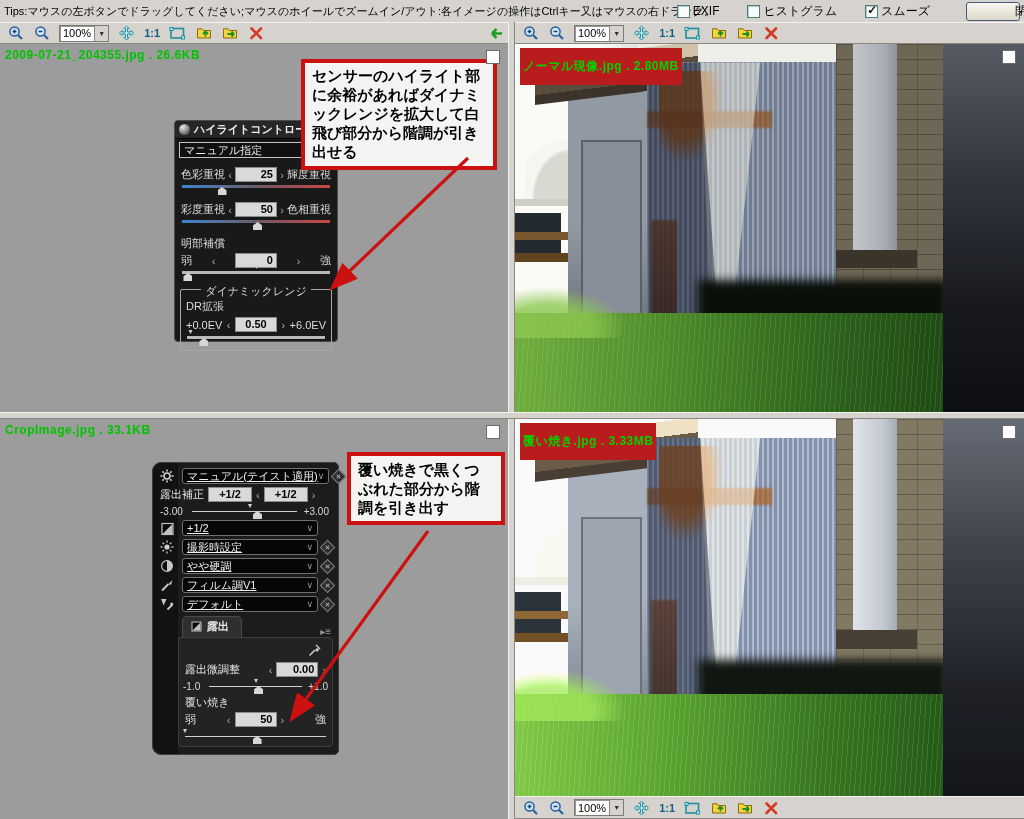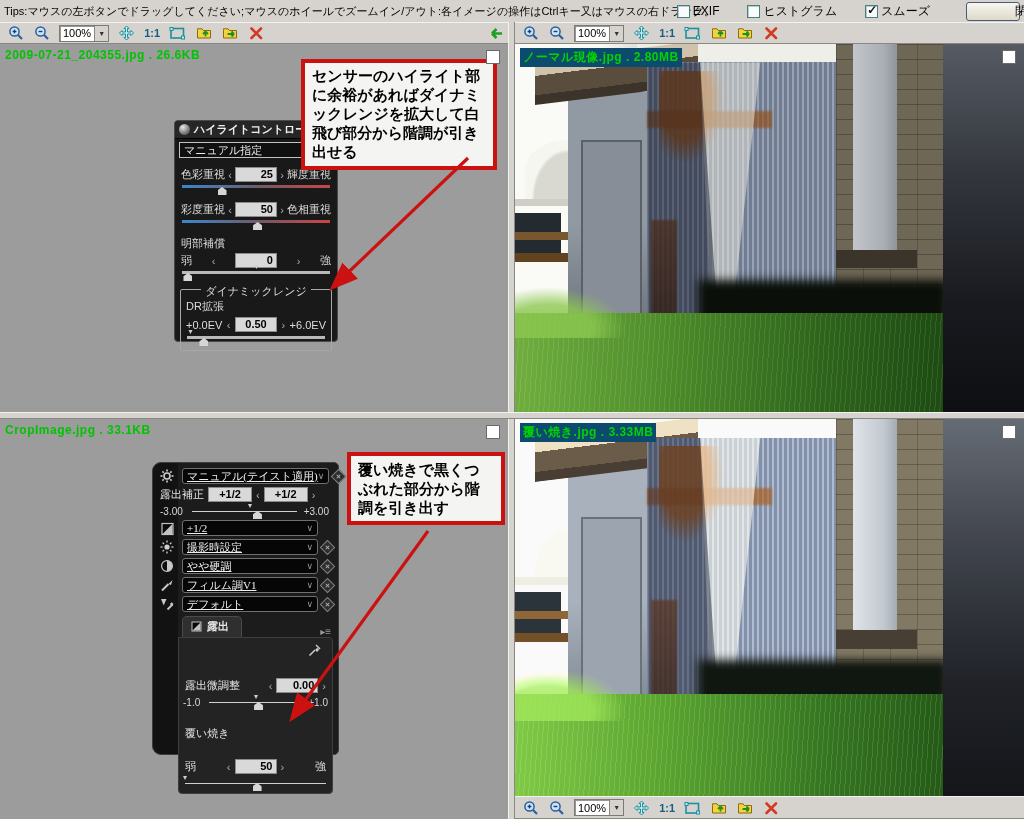--- a/index.html
+++ b/index.html
@@ -30,21 +30,21 @@
   .zoom-val { font-size:11px; padding:0 3px; min-width:33px; color:#000; }
   .zoom-btn { width:14px; height:15px; background:#d6d3ce; border-left:1px solid #8a8782;
               font-size:7px; display:inline-flex; align-items:center; justify-content:center; color:#333; }
   .tb-swap { position:absolute; right:4px; top:2px; width:17px; height:17px; }
 
   
   .pane { position:absolute; overflow:hidden; }
   .pane.graybg { background:#9c9c9c; }
   .file-label { position:absolute; left:5px; top:4px; z-index:8; font-size:12px; font-weight:bold;
                 color:#00c400; letter-spacing:0.5px; white-space:nowrap; }
-  .file-label.on-photo { background:#0c4a6e; padding:1px 3px; color:#00d400; }
+  .file-label.on-photo { background:#b91c1c; padding:10px 3px; color:#00d400; }
   .corner-box { position:absolute; right:8px; top:6px; width:14px; height:14px; background:#fff;
                 border:1px solid #6a6a6a; z-index:9; }
   .vdivider { position:absolute; left:508px; top:22px; width:7px; height:797px; background:#d6d3ce;
               border-left:1px solid #f4f2ee; border-right:1px solid #8a8782; z-index:20; }
   .hdivider { position:absolute; left:0; top:412px; width:1024px; height:7px; background:#d6d3ce;
               border-top:1px solid #f4f2ee; border-bottom:1px solid #8a8782; z-index:20; }
 
   
   .photo { position:absolute; inset:0; background:#efefe9; }
   .ph > div { position:absolute; }
@@ -121,42 +121,42 @@
 
   
   .ddlg { position:absolute; left:152px; top:43px; width:187px; height:293px; z-index:3;
           background:#1c1c1c; border:1px solid #3c3c3c; border-radius:9px 5px 5px 9px;
           color:#e4e4e4; font-size:11px; padding:5px 5px 4px 3px; }
   .ddlg-side { position:absolute; left:0; top:0; bottom:0; width:25px; background:#121212;
                border-radius:9px 0 0 9px; }
   .drow { position:relative; display:flex; align-items:center; gap:4px; margin-bottom:3px; z-index:1; }
   .si { width:22px; min-width:22px; display:flex; justify-content:center; }
   .dd { flex:1; display:flex; align-items:center; justify-content:space-between; height:16px;
-        background:#060606; border:1px solid #6f6f6f; border-radius:3px; padding:0 4px;font-family:Liberation Serif, serif; }
+        background:#060606; border:1px solid #6f6f6f; border-radius:3px; padding:0 4px; }
   .dd .lbl { text-decoration:underline; color:#f0f0f0; white-space:nowrap; }
   .dd .chev { color:#9a9a9a; font-size:9px; }
   .dmd { width:11px; min-width:11px; height:11px; background:#2e2e2e; border:1px solid #808080;
          transform:rotate(45deg); position:relative; }
   .dmd::before,.dmd::after { content:""; position:absolute; background:#b5b5b5; }
   .dmd::before { left:2px; right:2px; top:4px; height:1px; }
   .dmd::after  { top:2px; bottom:2px; left:4px; width:1px; }
   .dscale { position:relative; display:flex; justify-content:space-between; align-items:center;
             margin:0 4px 3px 4px; height:12px; font-size:10px; color:#d8d8d8; }
   .dscale .line { position:absolute; left:32px; right:32px; top:6px; height:1px; background:#d0d0d0; }
   .dscale .thumb { position:absolute; top:6px; width:9px; height:8px; background:#d6d6d6;
             clip-path:polygon(50% 0,100% 42%,100% 100%,0 100%,0 42%); }
   .dscale .tick { position:absolute; top:-4px; font-size:8px; color:#cfcfcf; }
   .tabrow { display:flex; align-items:flex-end; gap:4px; margin:4px 0 0 0; }
   .tab { display:flex; align-items:center; gap:5px; background:#2f2f2f; border:1px solid #4a4a4a;
          border-bottom:none; border-radius:5px 5px 0 0; padding:2px 12px 3px 8px; font-weight:bold; }
   .tab-menu { margin-left:auto; color:#9a9a9a; font-size:10px; padding-right:2px; }
   .tabbody { margin-left:22px; background:#232323; border:1px solid #3e3e3e; border-radius:0 4px 4px 4px;
              padding:3px 4px 4px 4px; }
   .eyerow { display:flex; justify-content:flex-end; padding:1px 6px 3px 0; }
-  .dlabelrow { display:flex; align-items:center; justify-content:space-between; margin:18px 2px 3px 2px; }
+  .dlabelrow { display:flex; align-items:center; justify-content:space-between; margin:2px 2px 3px 2px; }
 
   
   .note { position:absolute; z-index:5; background:#f4f4f2; border:4px solid #cc1111;
           color:#000; font-weight:bold; font-size:15px; line-height:19px; padding:4px 7px;
           word-break:break-all; }
   .arrow-svg { position:absolute; left:0; top:0; z-index:6; pointer-events:none; }
 
   svg.icon { display:block; }
   .sprite { position:absolute; width:0; height:0; overflow:hidden; }
 </style>

